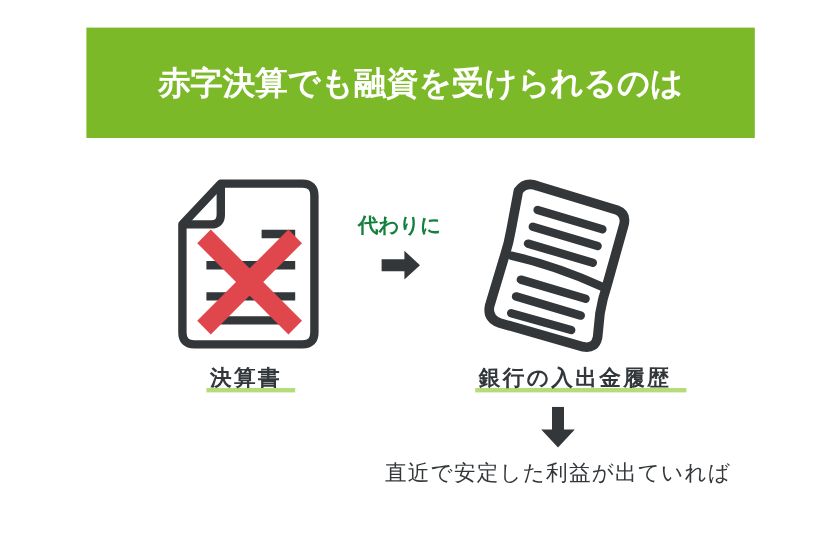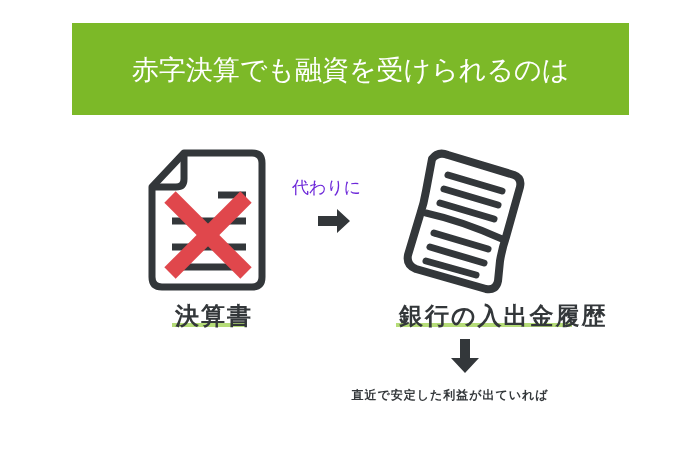--- a/index.html
+++ b/index.html
@@ -5,47 +5,47 @@
     * { margin: 0; padding: 0; box-sizing: border-box; }
     html, body { width: 700px; height: 457px; background: #ffffff; overflow: hidden; }
     body { position: relative; font-family: "DejaVu Sans", "Liberation Sans", sans-serif; color: #33373a; }
 
     .title-banner {
       position: absolute; left: 72px; top: 23px; width: 557px; height: 92px;
       background: #7cb928;
       display: flex; flex-direction: column; align-items: center; justify-content: center;
     }
     .title-line {
-      color: #ffffff; font-size: 27px; font-weight: normal; line-height: 33px;
+      color: #ffffff; font-size: 27px; font-weight: bold; line-height: 33px;
       letter-spacing: 0px; white-space: nowrap;
     }
 
     .icon { position: absolute; }
     .doc-icon { left: 148px; top: 149px; width: 118px; height: 142px; }
     .receipt-icon { left: 402px; top: 149px; width: 124px; height: 146px; }
 
     .connector-label {
       position: absolute; left: 292px; top: 176px; width: 82px;
-      font-size: 17px; font-weight: normal; color: #6d28d9; text-align: left; white-space: nowrap;
+      font-size: 17px; font-weight: bold; color: #15803d; text-align: center; white-space: nowrap;
     }
     .arrow-right { position: absolute; left: 317px; top: 209px; width: 34px; height: 24px; }
     .arrow-down { position: absolute; left: 450px; top: 339px; width: 30px; height: 35px; }
 
     .label {
-      position: absolute; font-size: 24px; font-weight: bold; color: #33373a;
+      position: absolute; font-size: 18px; font-weight: bold; color: #33373a;
       white-space: nowrap; text-align: left; line-height: 22px; letter-spacing: 2px;
       background: linear-gradient(to bottom, transparent 0, transparent 18px, #b5dc78 18px, #b5dc78 22px);
       padding: 0 3px;
     }
     .label-doc { left: 172px; top: 305px; width: 74px; }
     .label-bank { left: 396px; top: 305px; width: 176px; }
 
     .result {
-      position: absolute; left: 285px; top: 384px; width: 330px;
-      text-align: center; font-size: 12px; font-weight: bold; color: #33373a;
+      position: absolute; left: 300px; top: 384px; width: 330px;
+      text-align: center; font-size: 18px; font-weight: normal; color: #33373a;
       line-height: 22px; letter-spacing: 1px;
     }
     .result div { white-space: nowrap; }
   </style>
 </head>
 <body>
 
 <div class="title-banner">
   <div class="title-line">赤字決算でも融資を受けられるのは</div>
 </div>

